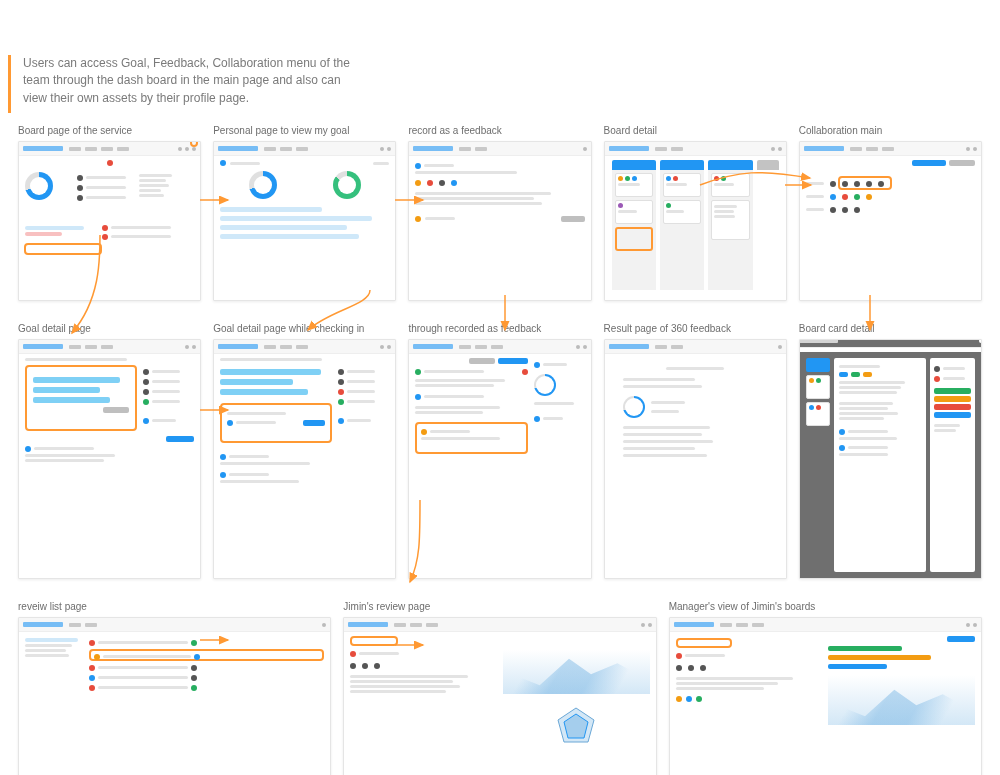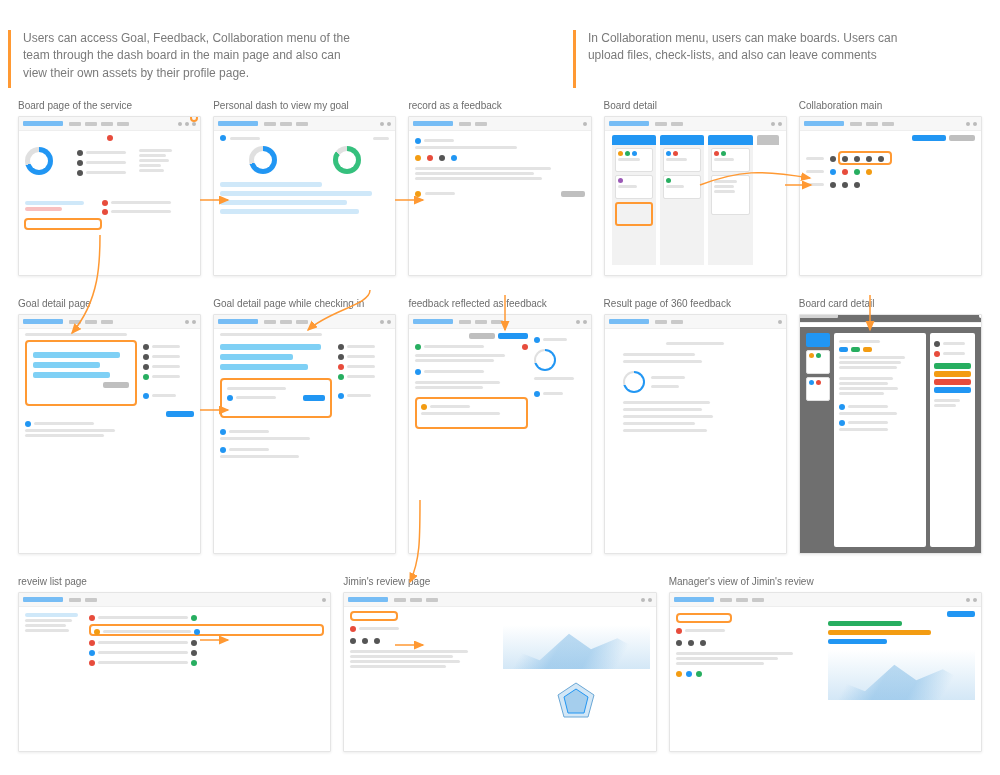--- a/index.html
+++ b/index.html
@@ -13,21 +13,21 @@
   body{
     margin:0;
     font-family:-apple-system,BlinkMacSystemFont,"Segoe UI",Helvetica,Arial,sans-serif;
     background:#ffffff;
     color:var(--gray);
     width:1000px;
     height:775px;
     overflow:hidden;
     position:relative;
   }
-  .header-row{display:flex;padding:30px 8px 12px 8px;gap:20px;}
+  .header-row{display:flex;padding:30px 8px 12px 8px;gap:20px;margin-top:25px;}
   .header-block{flex:1;display:flex;align-items:flex-start;}
   .header-block.b0{flex:1.3;}
   .header-block.b2{flex:1;}
   .vbar{width:3px;height:58px;background:var(--orange);margin-right:12px;flex-shrink:0;}
   .htext{font-size:12px;line-height:1.45;color:var(--gray);max-width:340px;}
 
   .grid{position:relative;padding:0 18px;}
   .grid-row{display:flex;gap:12px;margin-bottom:22px;position:relative;}
 
   .cell{flex:1;min-width:0;}
@@ -111,24 +111,20 @@
   }
 </style>
 </head>
 <body>
 
 <div class="header-row">
   <div class="header-block b0">
     <div class="vbar"></div>
     <div class="htext">Users can access Goal, Feedback, Collaboration menu of the team through the dash board in the main page and also can view their own assets by their profile page.</div>
   </div>
-  <div class="header-block b2">
-    <div class="vbar"></div>
-    <div class="htext">In Collaboration menu, users can make boards. Users can upload files, check-lists, and also can leave comments</div>
-  </div>
 </div>
 
 <div class="grid">
 
   <div class="grid-row row1">
 
     <div class="cell">
       <div class="cell-label">Board page of the service</div>
       <div class="card">
         <div class="topbar">
@@ -191,21 +187,21 @@
                   <span class="av r"></span>
                   <div class="line" style="width:60px"></div>
                 </div>
             </div>
           </div>
         </div>
       </div>
     </div>
 
     <div class="cell">
-      <div class="cell-label">Personal dash to view my goal</div>
+      <div class="cell-label">Personal page to view my goal</div>
       <div class="card">
         <div class="topbar">
             <div class="logo"></div>
             <div class="nav">
               <span></span>
               <span></span>
               <span></span>
             </div>
             <div class="right">
               <span></span>
@@ -528,21 +524,21 @@
                   <span class="av b"></span>
                   <div class="line" style="width:24px"></div>
                 </div>
             </div>
           </div>
         </div>
       </div>
     </div>
 
     <div class="cell">
-      <div class="cell-label">feedback reflected as feedback</div>
+      <div class="cell-label">through recorded as feedback</div>
       <div class="card">
         <div class="topbar">
             <div class="logo"></div>
             <div class="nav">
               <span></span>
               <span></span>
               <span></span>
             </div>
             <div class="right">
               <span></span>
@@ -801,21 +797,21 @@
                   <polygon points="22,10 34,18 30,34 14,34 10,18" fill="rgba(80,160,220,.35)" stroke="#2196f3" stroke-width="1"></polygon>
                 </svg>
               </div>
             </div>
           </div>
         </div>
       </div>
     </div>
 
     <div class="cell">
-      <div class="cell-label">Manager's view of Jimin's review</div>
+      <div class="cell-label">Manager's view of Jimin's boards</div>
       <div class="card">
         <div class="topbar">
             <div class="logo"></div>
             <div class="nav">
               <span></span>
               <span></span>
               <span></span>
             </div>
             <div class="right">
               <span></span>

